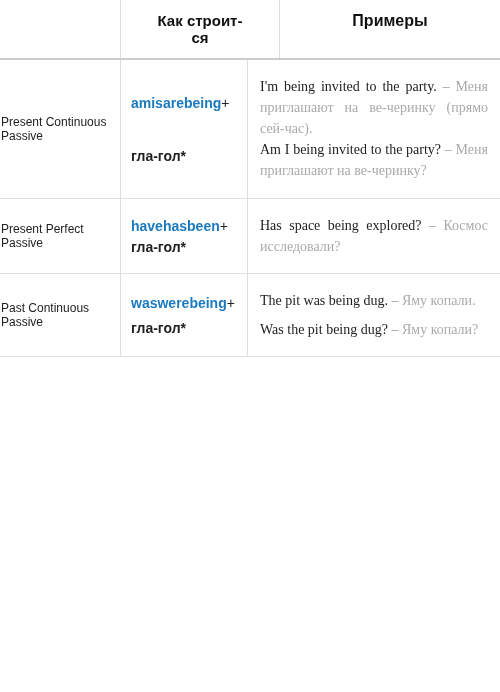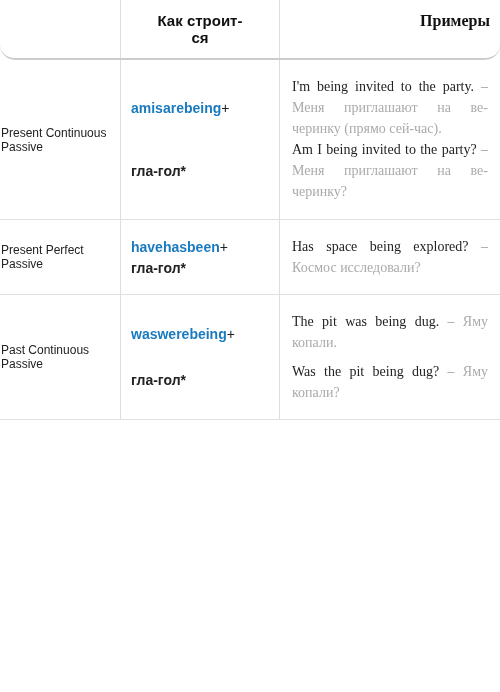--- a/index.html
+++ b/index.html
@@ -24,23 +24,23 @@
       border-right: 1px solid #ddd;
     }
 
     .col-examples {
       flex: 1;
     }
 
     .header-cell {
       padding: 12px 10px;
       font-weight: bold;
-      font-family: Liberation Serif, serif;
+      font-family: Liberation Sans, sans-serif;
       font-size: 15px;
-      text-align: right;
+      text-align: center;
       color: #111;
     }
 
     .data-row {
       display: flex;
       border-bottom: 1px solid #e0e0e0;
       align-items: stretch;
     }
 
     .tense-cell {
@@ -48,21 +48,21 @@
       flex-shrink: 0;
       padding: 16px 1px;
       font-family: Arial, sans-serif;
       font-size: 12px;
       color: #222;
       display: flex;
       align-items: center;
     }
 
     .structure-cell {
-      width: 160px;
+      width: 128px;
       flex-shrink: 0;
       border-left: 1px solid #ddd;
       border-right: 1px solid #ddd;
       padding: 16px 10px;
       font-family: Arial, sans-serif;
       font-size: 14px;
       display: flex;
       align-items: center;
       flex-wrap: wrap;
     }
@@ -103,21 +103,21 @@
       font-size: 15px;
     }
 
     .header-примеры {
       font-size: 16px;
     }
   </style>
 </head>
 <body>
 
-<div style="display:flex; border-bottom: 2px solid #ccc; border-radius: 15px;">
+<div style="display:flex; border-bottom: 2px solid #ccc;">
   <div class="col-tense header-cell"></div>
   <div class="col-structure header-cell col-structure-header" style="border-left:1px solid #ddd; border-right:1px solid #ddd;">
     Как строит-<br>ся
   </div>
   <div class="col-examples header-cell header-примеры">Примеры</div>
 </div>
 
 <div id="rows-container">
     <div class="data-row">
       <div class="tense-cell">Present Continuous Passive</div>

